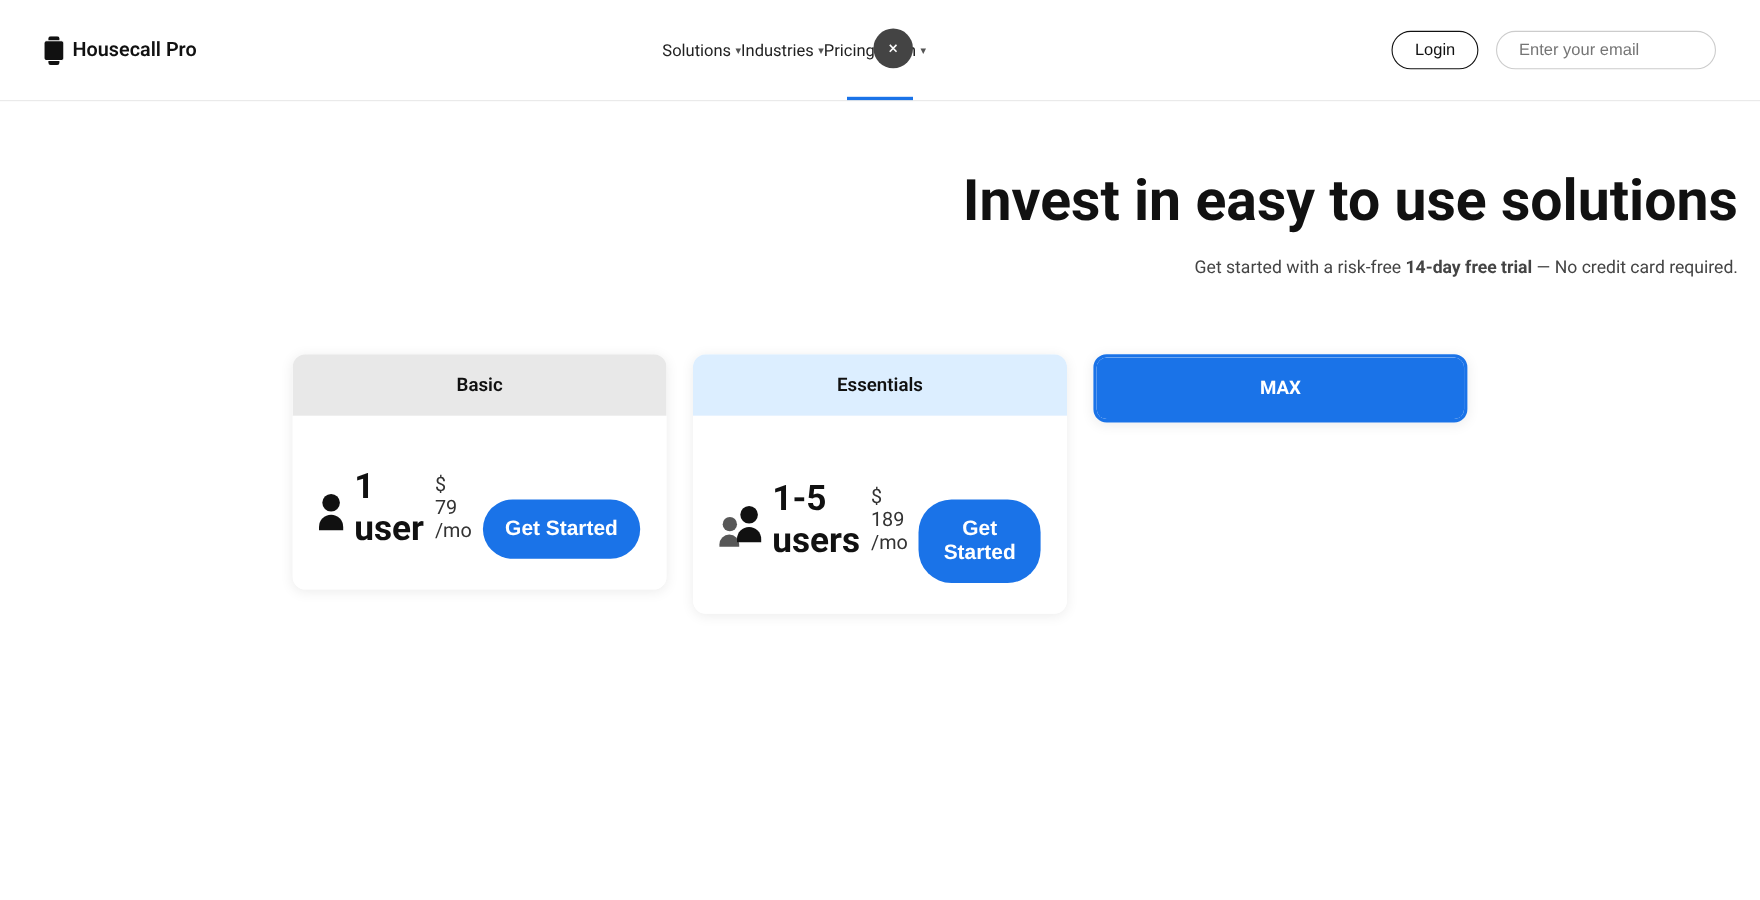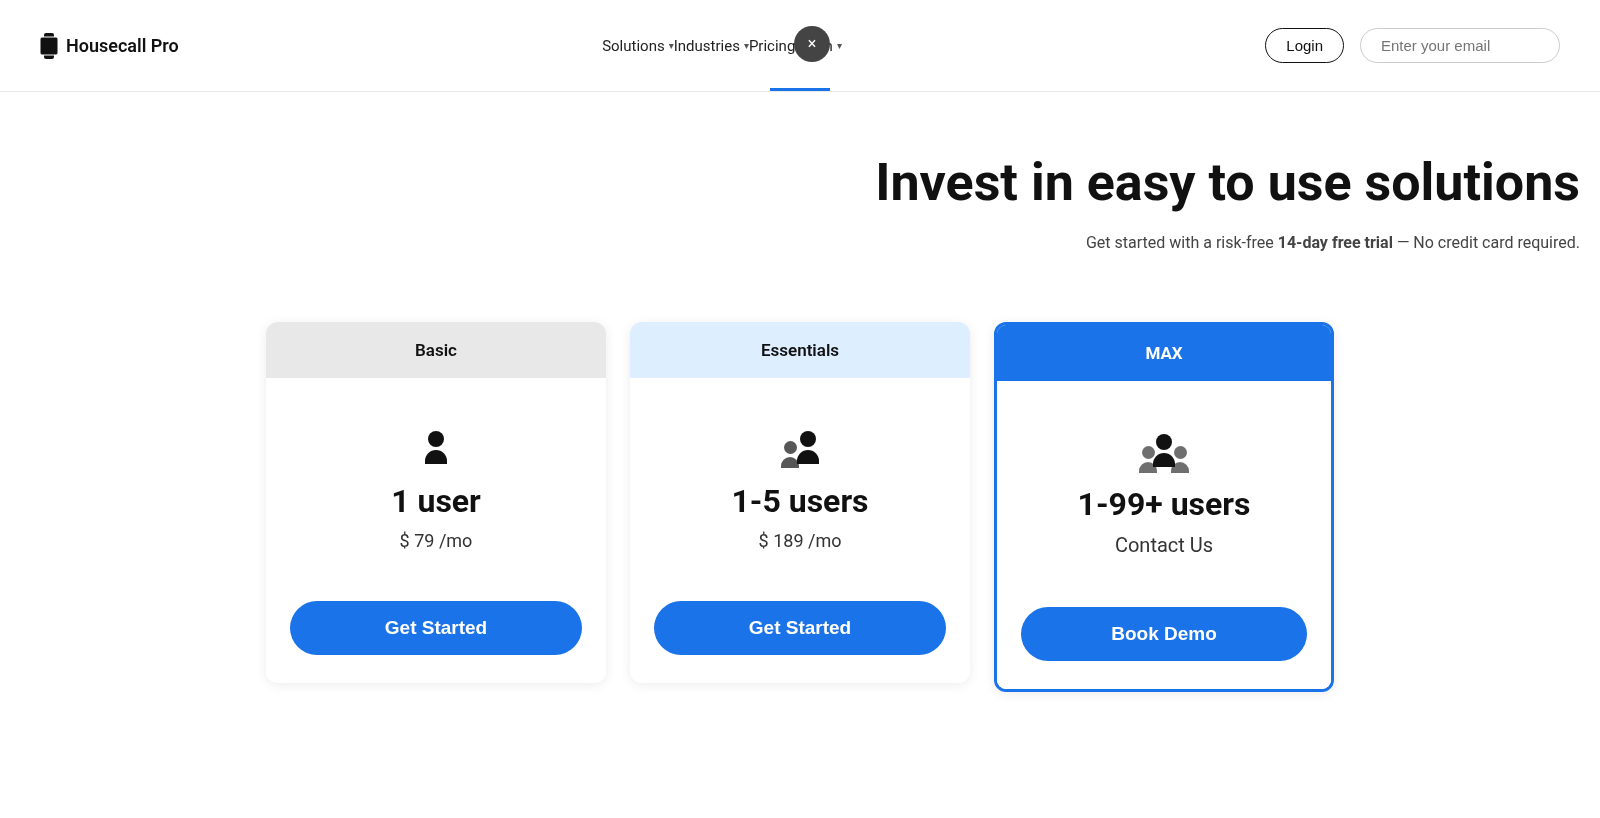--- a/index.html
+++ b/index.html
@@ -134,21 +134,21 @@
       font-size: 17px;
       font-weight: 600;
     }
     .card-basic .card-header { background: #e8e8e8; color: #111; }
     .card-essentials .card-header { background: #dceeff; color: #111; }
     .card-max .card-header { background: #1a73e8; color: #fff; font-weight: 700; }
     .card-body {
       background: #fff;
       padding: 36px 24px 28px;
       display: flex;
-      flex-direction: column;
+      flex-direction: row;
       align-items: center;
       gap: 10px;
     }
     .card-max { border: 3px solid #1a73e8; border-radius: 12px; overflow: hidden; }
     .user-count {
       font-size: 32px;
       font-weight: 700;
       color: #111;
     }
     .price {
@@ -288,34 +288,15 @@
       <div class="user-count">1-5 users</div>
       <div class="price">$ 189 /mo</div>
       <button class="card-btn">Get Started</button>
     </div>
   </div>
 
   <div class="card card-max">
     <div class="card-header">
       <span>MAX</span>
     </div>
-    <div class="card-body">
-      <div class="users-icon">
-        <div class="user-figure small" style="margin-right:-6px; opacity:0.6; transform:translateY(6px)">
-          <div class="u-head"></div>
-          <div class="u-body"></div>
-        </div>
-        <div class="user-figure">
-          <div class="u-head"></div>
-          <div class="u-body"></div>
-        </div>
-        <div class="user-figure small" style="margin-left:-6px; opacity:0.6; transform:translateY(6px)">
-          <div class="u-head"></div>
-          <div class="u-body"></div>
-        </div>
-      </div>
-      <div class="user-count">1-99+ users</div>
-      <div class="contact">Contact Us</div>
-      <button class="card-btn">Book Demo</button>
-    </div>
   </div>
 
 </div>
 
 </body></html>

